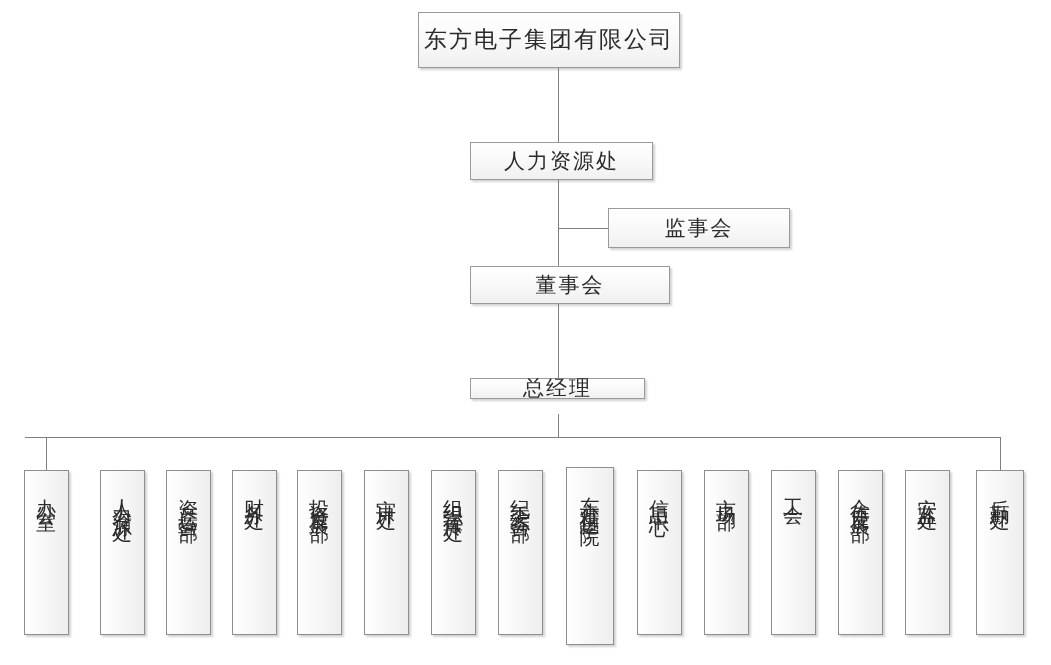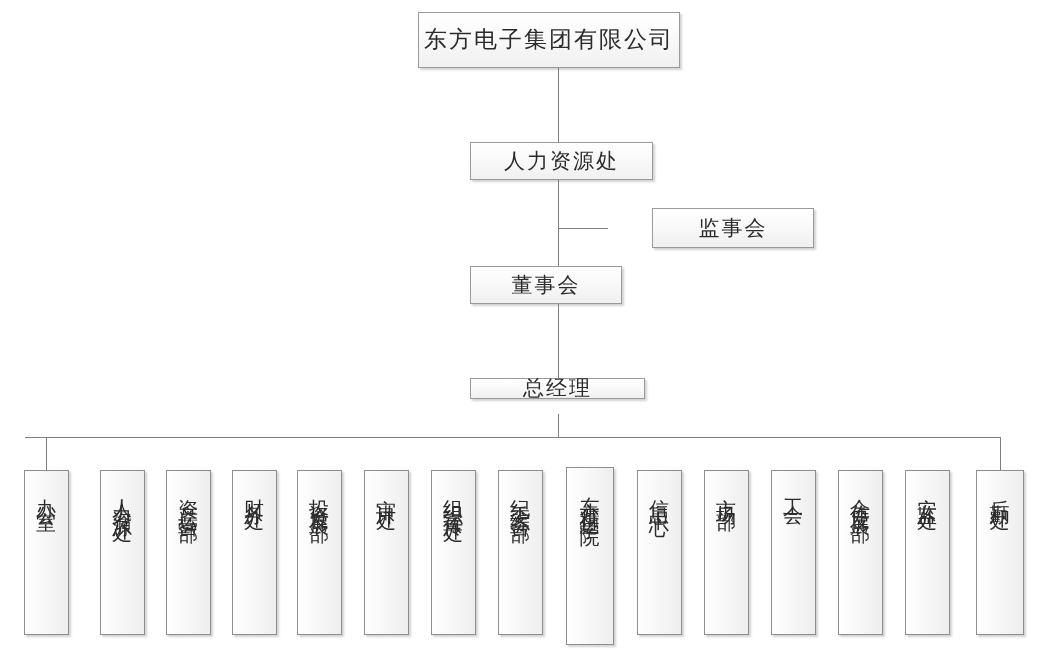--- a/index.html
+++ b/index.html
@@ -78,25 +78,25 @@
   <div class="line-v" style="left:558px; top:68px; height:74px;"></div>
 
   <div class="node" style="left:470px; top:142px; width:183px; height:38px;">
     <span class="label">人力资源处</span>
   </div>
 
   <div class="line-v" style="left:558px; top:180px; height:86px;"></div>
 
   <div class="line-h" style="left:558px; top:228px; width:50px;"></div>
 
-  <div class="node" style="left:608px; top:208px; width:162px; height:40px;margin-left:44px;">
+  <div class="node" style="left:608px; top:208px; width:182px; height:40px;">
     <span class="label">监事会</span>
   </div>
 
-  <div class="node" style="left:470px; top:266px; width:152px; height:38px;">
+  <div class="node" style="left:470px; top:266px; width:200px; height:38px;">
     <span class="label">董事会</span>
   </div>
 
   <div class="line-v" style="left:558px; top:304px; height:74px;"></div>
 
   <div class="node" style="left:470px; top:378px; width:175px; height:21px;">
     <span class="label">总经理</span>
   </div>
 
   <div class="line-v" style="left:558px; top:414px; height:23px;"></div>

